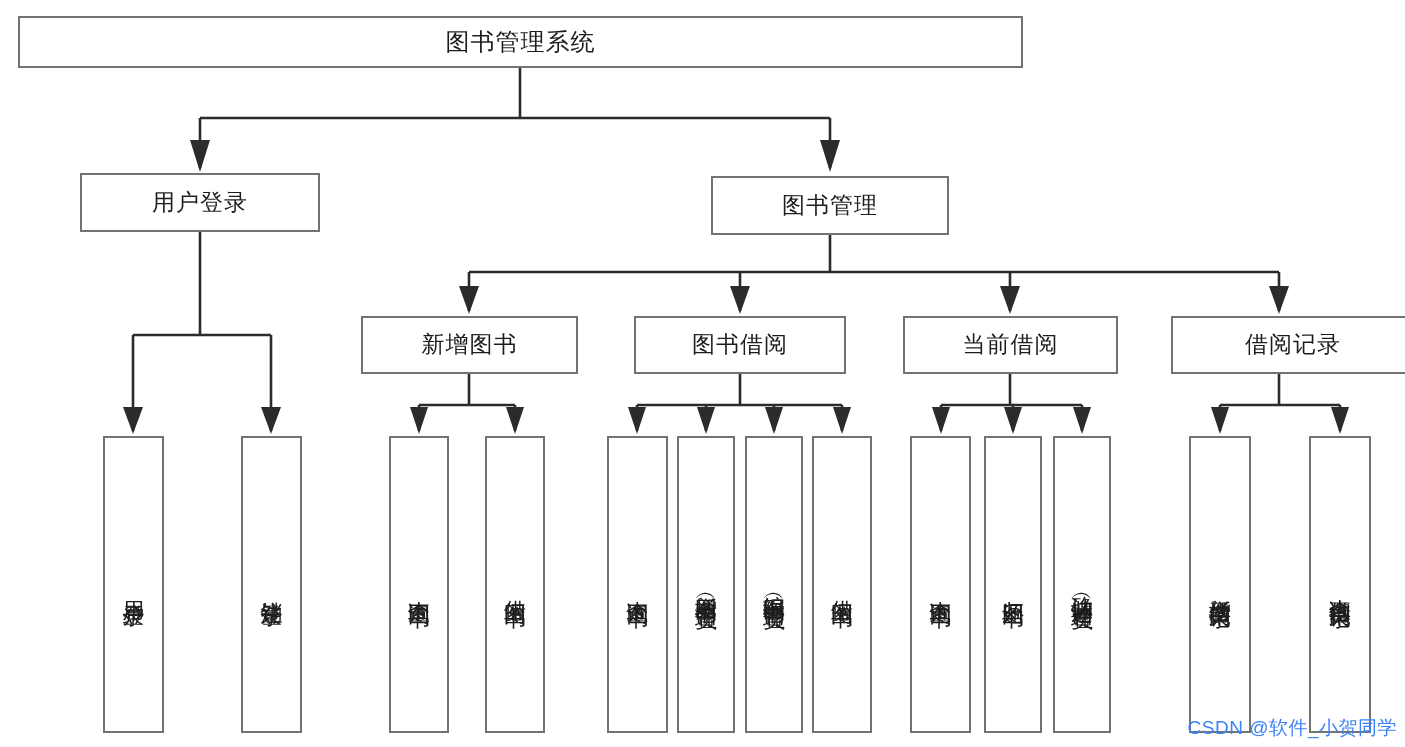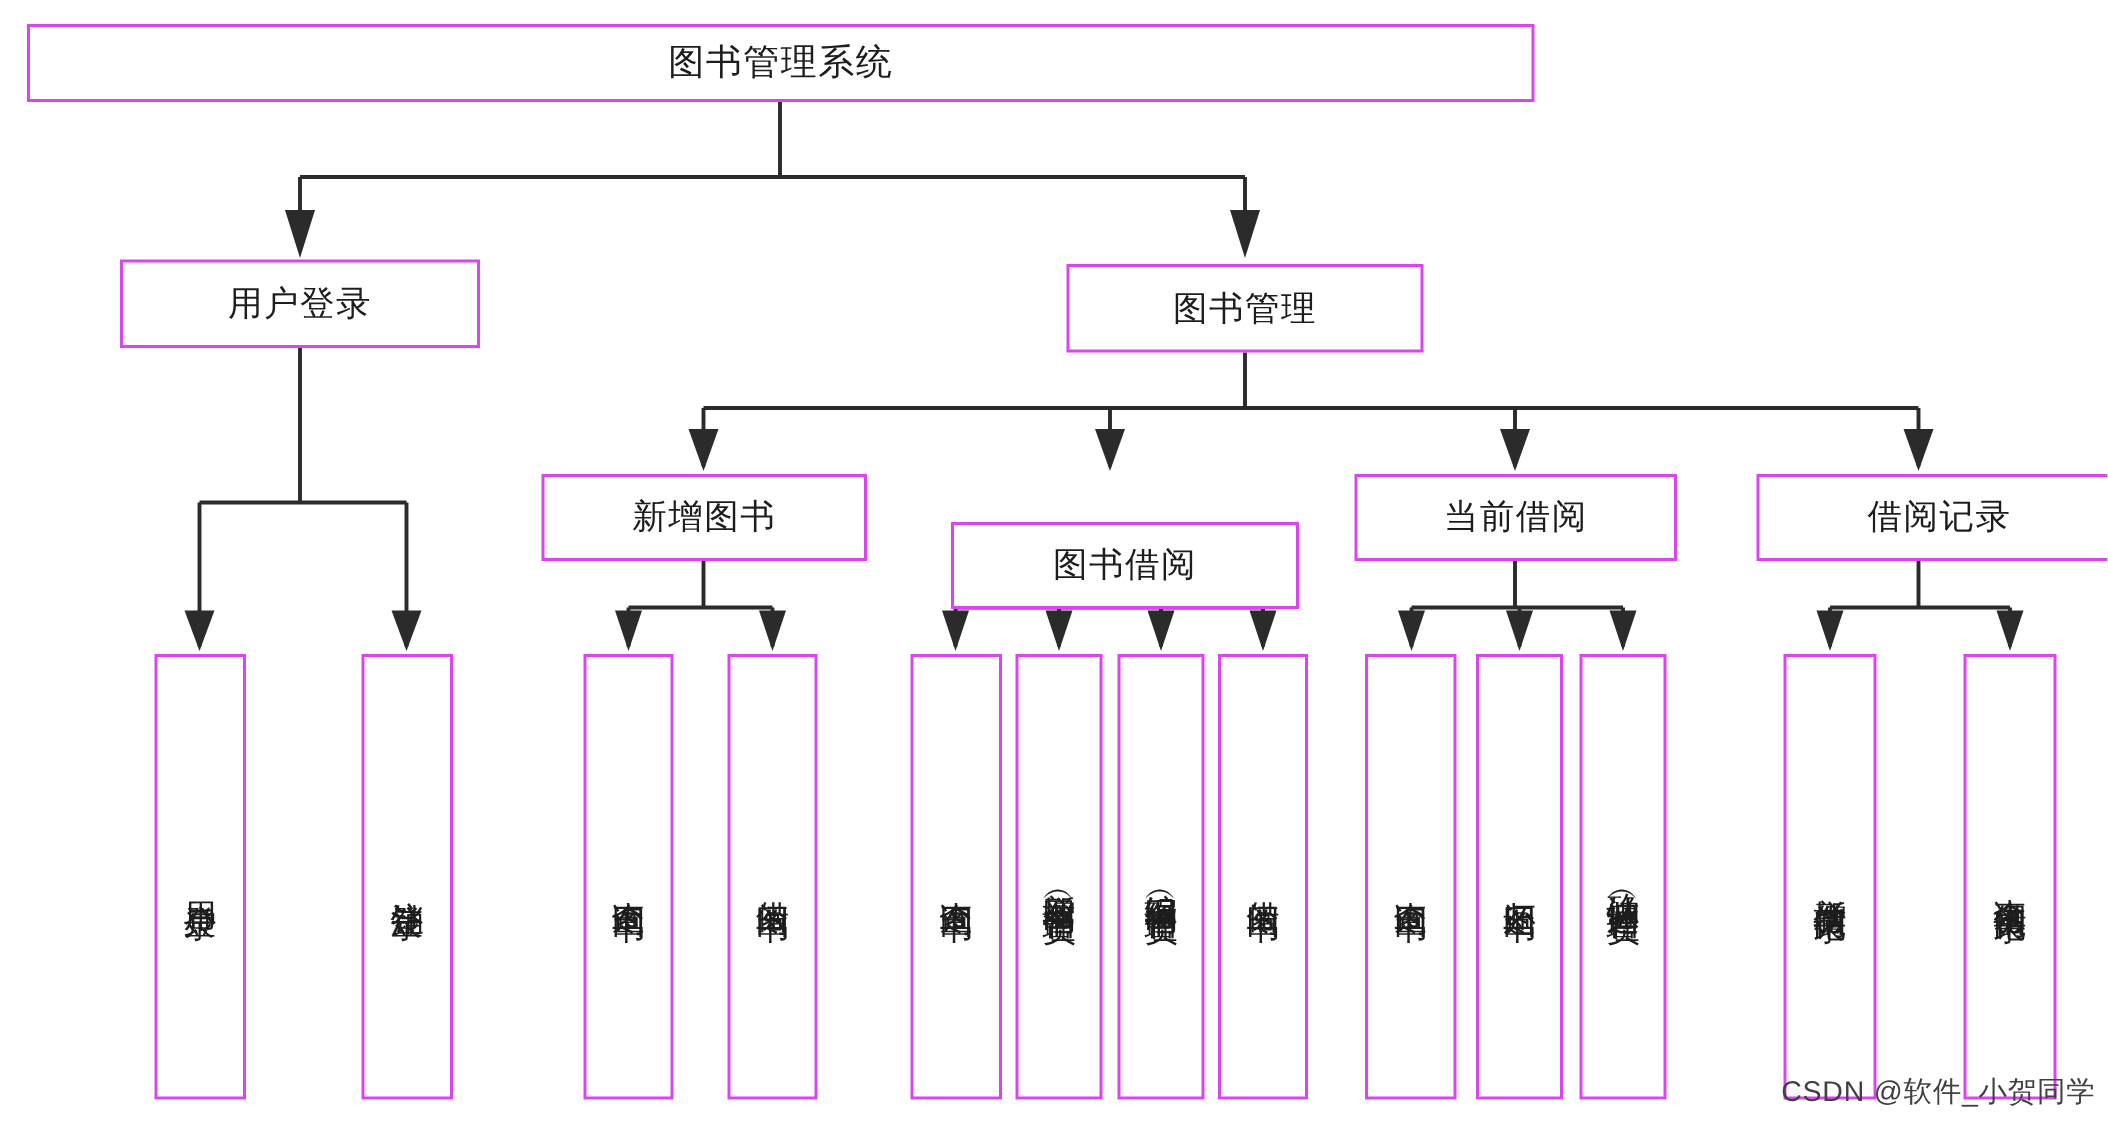--- a/index.html
+++ b/index.html
@@ -22,21 +22,21 @@
     left: 0;
     top: 0;
     width: 1405px;
     height: 747px;
     pointer-events: none;
   }
   .node {
     position: absolute;
     box-sizing: border-box;
     background: #ffffff;
-    border: 2px solid #d946ef;
+    border: 2px solid #737373;
     display: flex;
     align-items: center;
     justify-content: center;
     color: #1d1d1d;
   }
   .node.horiz {
     font-size: 23px;
     letter-spacing: 1px;
     line-height: 1.1;
   }
@@ -57,21 +57,21 @@
     letter-spacing: 2px;
     text-align: center;
     white-space: nowrap;
     color: #1d1d1d;
   }
   #watermark {
     position: absolute;
     right: 8px;
     bottom: 6px;
     font-size: 19px;
-    color: #404040;
+    color: #3b82f6;
     letter-spacing: 0.5px;
     white-space: nowrap;
   }
 </style>
 </head>
 <body>
 
 <div id="stage">
 
   <svg id="wires" viewBox="0 0 1405 747" width="1405" height="747">
@@ -161,21 +161,21 @@
   <div class="node horiz" style="left:80px; top:173px; width:240px; height:59px;">
     <span>用户登录</span>
   </div>
   <div class="node horiz" style="left:711px; top:176px; width:238px; height:59px;align-items:center;">
     <span>图书管理</span>
   </div>
 
   <div class="node horiz" style="left:361px; top:316px; width:217px; height:58px;">
     <span>新增图书</span>
   </div>
-  <div class="node horiz" style="left:634px; top:316px; width:232px; height:58px;margin-top:32px;">
+  <div class="node horiz" style="left:634px; top:316px; width:212px; height:58px;">
     <span>图书借阅</span>
   </div>
   <div class="node horiz" style="left:903px; top:316px; width:215px; height:58px;justify-content:center;">
     <span>当前借阅</span>
   </div>
   <div class="node horiz" style="left:1171px; top:316px; width:244px; height:58px;">
     <span>借阅记录</span>
   </div>
 
   <div class="node leaf" style="left:103px; top:436px; width:61px; height:297px;">

